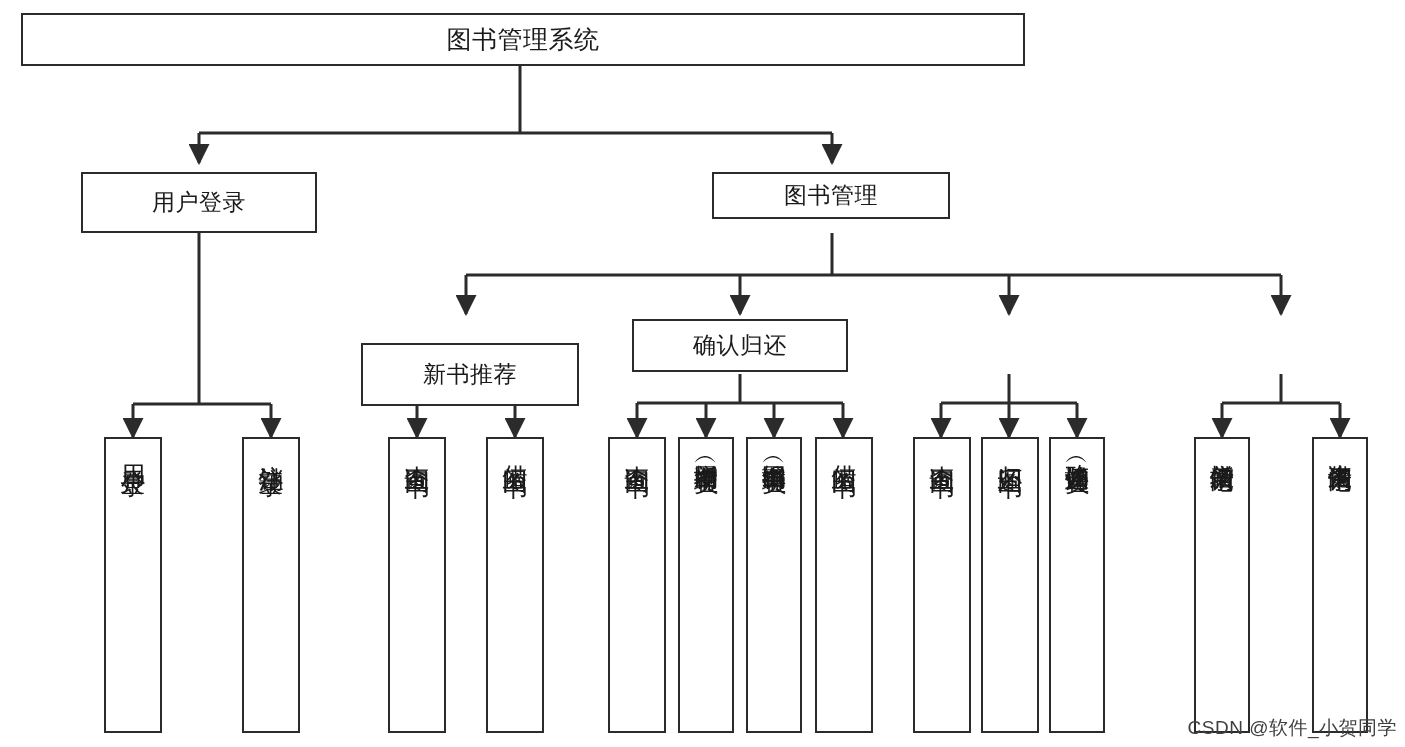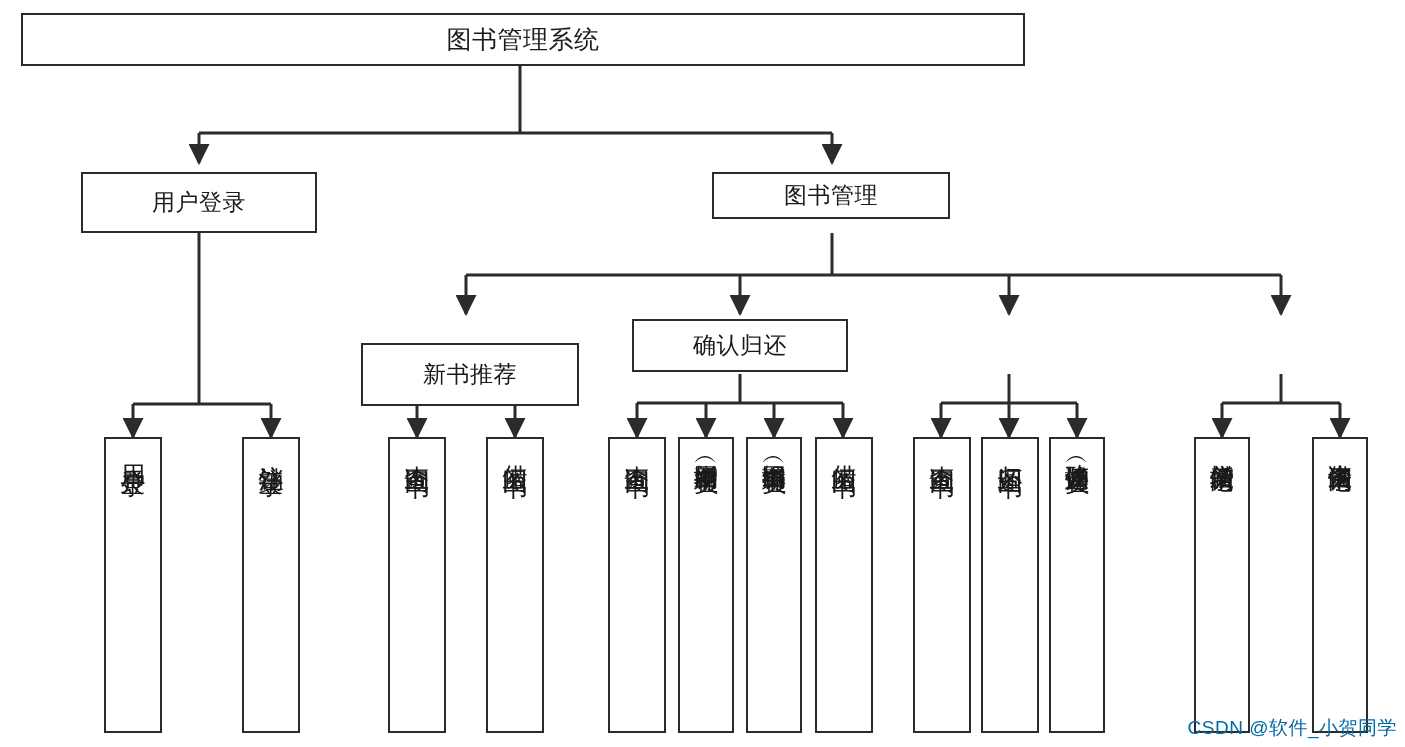--- a/index.html
+++ b/index.html
@@ -64,21 +64,21 @@
   }
   .node.leaf.tall-text .node-label {
     font-size: 24px;
     letter-spacing: 1px;
   }
   .watermark {
     position: absolute;
     right: 8px;
     bottom: 6px;
     font-size: 19px;
-    color: #0369a1;
+    color: #404040;
     letter-spacing: 0.5px;
     z-index: 5;
     white-space: nowrap;
     margin-top: 9px;
   }
 </style>
 </head>
 <body>
 
 <div id="diagram-root">

